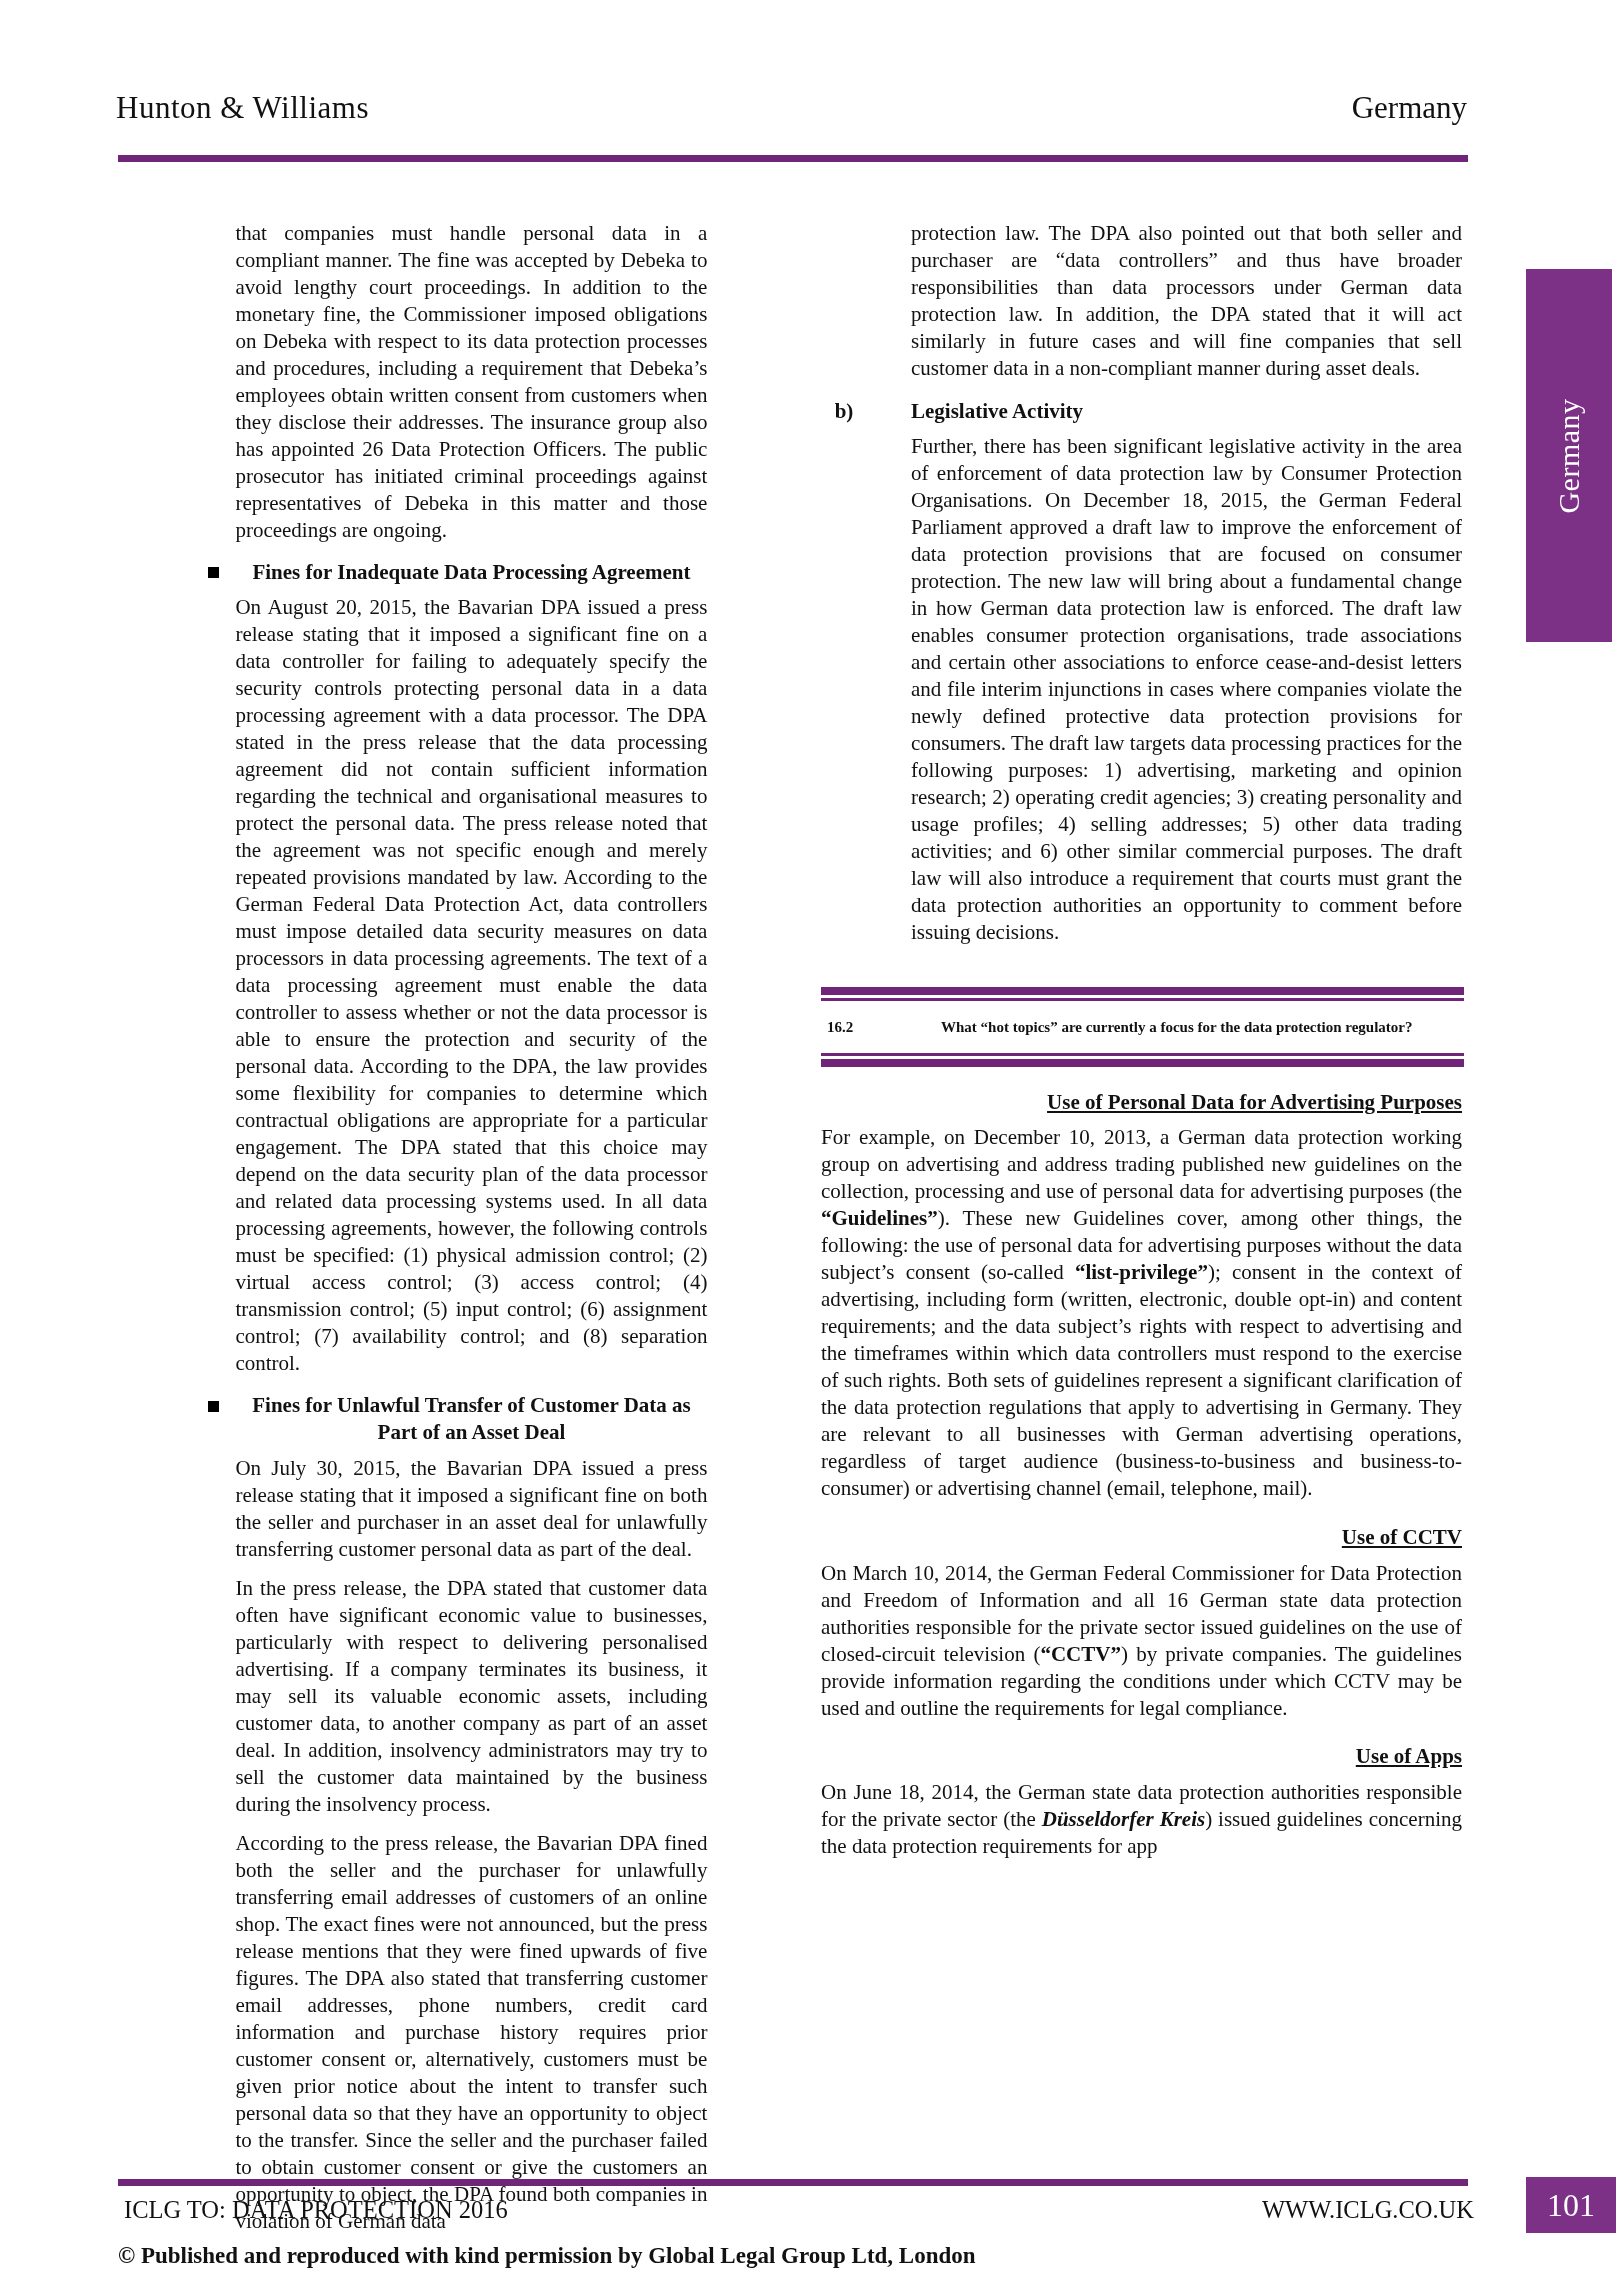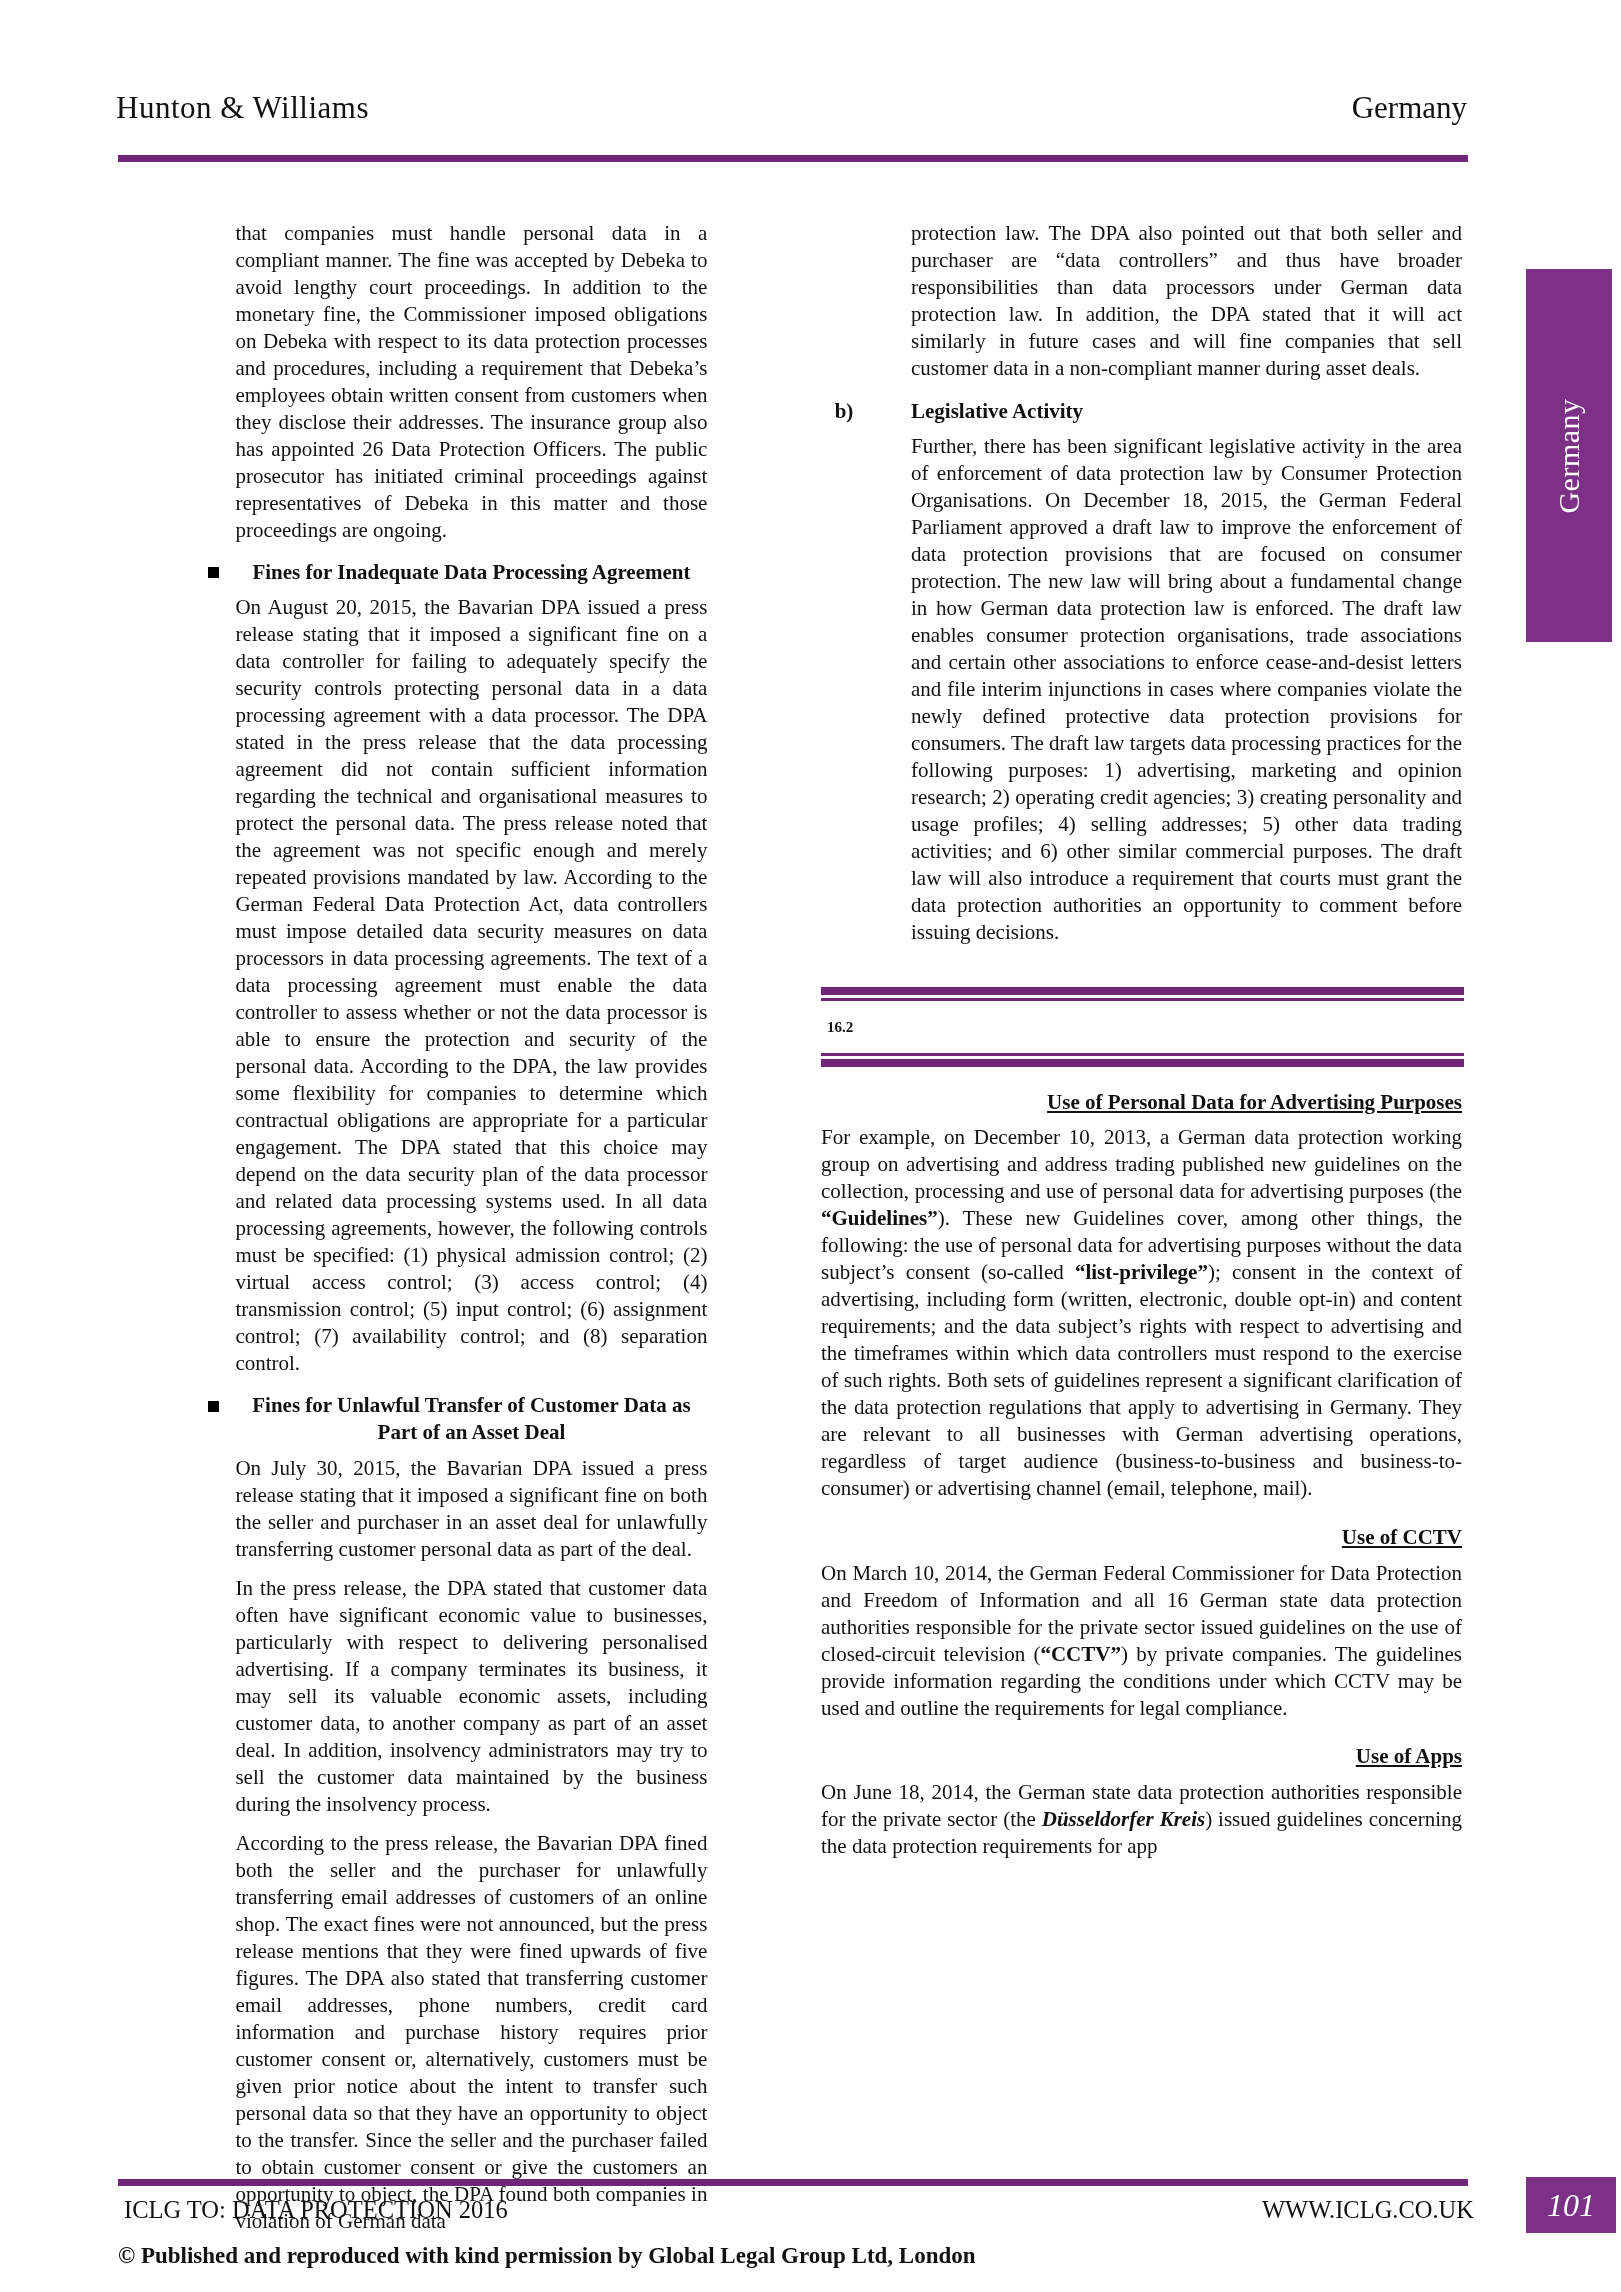--- a/index.html
+++ b/index.html
@@ -64,21 +64,21 @@
   .topic-h + p { margin-top:8.8px; }
 
   
   .ft-rule { position:absolute; left:118px; top:2179px; width:1350px; height:6.9px; }
   .ft-row {
     position:absolute; left:124px; top:2196px; width:1350px;
     display:flex; justify-content:space-between; font-size:24.5px;
   }
   .pg-badge {
     position:absolute; left:1526px; top:2177px; width:90px; height:56px;
-    color:#fff; display:flex; align-items:center; justify-content:center; font-size:32px;font-style:italic;
+    color:#fff; display:flex; align-items:center; justify-content:center; font-size:32px;
   }
   .ft-copy { position:absolute; left:118px; top:2243px; font-size:23px; font-weight:600; }
 </style>
 </head>
 <body>
 
 <div class="page">
 
   <div class="hdr-firm">Hunton &amp; Williams</div>
   <div class="hdr-country">Germany</div>
@@ -113,20 +113,21 @@
       <span class="lbl">b)</span>
       <span class="st">Legislative Activity</span>
     </div>
     <p class="indent">Further, there has been significant legislative activity in the area of enforcement of data protection law by Consumer Protection Organisations. On December 18, 2015, the German Federal Parliament approved a draft law to improve the enforcement of data protection provisions that are focused on consumer protection. The new law will bring about a fundamental change in how German data protection law is enforced. The draft law enables consumer protection organisations, trade associations and certain other associations to enforce cease-and-desist letters and file interim injunctions in cases where companies violate the newly defined protective data protection provisions for consumers. The draft law targets data processing practices for the following purposes: 1) advertising, marketing and opinion research; 2) operating credit agencies; 3) creating personality and usage profiles; 4) selling addresses; 5) other data trading activities; and 6) other similar commercial purposes. The draft law will also introduce a requirement that courts must grant the data protection authorities an opportunity to comment before issuing decisions.</p>
 
     <div class="q-box">
       <div class="rule-thick purple-rule" style="background: rgb(112, 37, 121);"></div>
       <div class="rule-thin purple-rule" style="background: rgb(112, 37, 121);"></div>
       <div class="q-body">
         <span class="num">16.2</span>
+        <span class="qt">What “hot topics” are currently a focus for the data protection regulator?</span>
       </div>
       <div class="rule-thin-b purple-rule" style="background: rgb(112, 37, 121);"></div>
       <div class="rule-thick-b purple-rule" style="background: rgb(112, 37, 121);"></div>
     </div>
 
 
     <div class="full topic-h">Use of Personal Data for Advertising Purposes</div>
     <p class="full">For example, on December 10, 2013, a German data protection working group on advertising and address trading published new guidelines on the collection, processing and use of personal data for advertising purposes (the <b>“Guidelines”</b>). These new Guidelines cover, among other things, the following: the use of personal data for advertising purposes without the data subject’s consent (so-called <b>“list-privilege”</b>); consent in the context of advertising, including form (written, electronic, double opt-in) and content requirements; and the data subject’s rights with respect to advertising and the timeframes within which data controllers must respond to the exercise of such rights. Both sets of guidelines represent a significant clarification of the data protection regulations that apply to advertising in Germany. They are relevant to all businesses with German advertising operations, regardless of target audience (business-to-business and business-to-consumer) or advertising channel (email, telephone, mail).</p>
 
     <div class="full topic-h">Use of CCTV</div>

